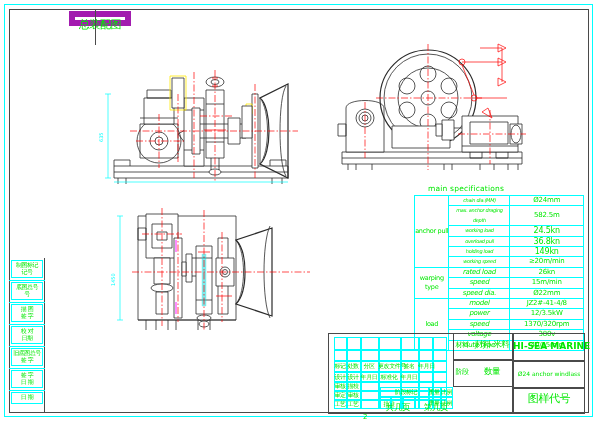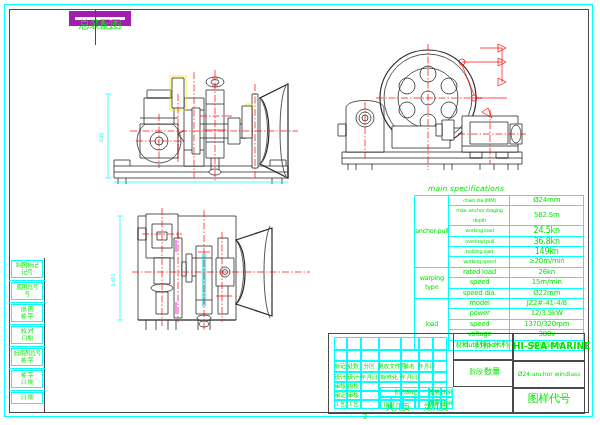--- a/index.html
+++ b/index.html
@@ -40,25 +40,25 @@
   .ctr2{stroke:#ff0000;stroke-width:0.7;fill:none;}
   .dim{stroke:#00ffff;stroke-width:0.7;fill:none;}
   .yel{stroke:#ffe800;stroke-width:0.8;fill:none;}
   .mag{stroke:#ff00ff;stroke-width:0.9;fill:none;}
   .cyf{fill:#00d8d8;stroke:#00d8d8;stroke-width:0.5;}
   .dimtxt{fill:#00ffff;font-size:5px;font-family:"DejaVu Sans",sans-serif;}
 
   
   .spec{position:absolute;left:414px;top:195px;width:170px;border-collapse:collapse;}
   .spec-title{position:absolute;left:428px;top:184px;color:#00e800;
-     font-size:7.5px;letter-spacing:0.2px;white-space:nowrap;font-style:italic;}
+     font-size:7.5px;letter-spacing:0.2px;white-space:nowrap;}
   .spec td{border:0.8px solid #00ffff;color:#00e800;padding:0;height:9.4px;
      line-height:9.4px;text-align:center;vertical-align:middle;}
   .c-grp{width:34px;font-size:6.5px;letter-spacing:-0.3px;}
-  .c-par{width:62px;font-size:5px;letter-spacing:-0.3px;}
+  .c-par{width:62px;font-size:5px;letter-spacing:-0.3px;font-style:italic;}
   .c-val{width:74px;font-size:7px;letter-spacing:-0.2px;}
   .big{font-size:8px;}
   .med{font-size:7px;}
 
   
   .tb{position:absolute;left:328px;top:333px;width:257px;height:81px;}
   .tb .bx{position:absolute;box-sizing:border-box;border:0.8px solid #00ffff;}
   .tb .gbx{position:absolute;box-sizing:border-box;border:1px solid #4a4a4a;}
   .tb t{display:block;color:#00e800;white-space:nowrap;text-align:center;
      font-style:normal;letter-spacing:-0.4px;}
@@ -400,21 +400,21 @@
 
     <t class="t6" style="position:absolute;left:6px;top:57px;width:12px;">审定</t>
     <t class="t6" style="position:absolute;left:18px;top:57px;width:14px;">审核</t>
 
     <t class="t6" style="position:absolute;left:6px;top:66px;width:12px;">工艺</t>
     <t class="t6" style="position:absolute;left:18px;top:66px;width:14px;">工艺</t>
     <t class="t6" style="position:absolute;left:50px;top:66px;width:22px;">批准</t>
 
     <t class="t7" style="position:absolute;left:125px;top:7px;width:18px;">材料</t>
     <t class="t8" style="position:absolute;left:143px;top:5px;width:42px;">材料 米料</t>
-    <t class="t7" style="position:absolute;left:125px;top:34px;width:18px;margin-left:14px;">阶段</t>
+    <t class="t7" style="position:absolute;left:125px;top:34px;width:18px;">阶段</t>
     <t class="t8" style="position:absolute;left:143px;top:32px;width:42px;">数量</t>
 
     <div class="bx" style="left:52px;top:54px;width:73px;height:10px;"></div>
     <div class="bx" style="left:52px;top:64px;width:73px;height:12px;"></div>
     <div class="bx" style="left:100px;top:54px;width:0;height:22px;"></div>
     <div class="bx" style="left:112px;top:54px;width:0;height:22px;"></div>
     <div class="bx" style="left:62px;top:64px;width:0;height:12px;"></div>
     <div class="bx" style="left:74px;top:64px;width:0;height:12px;"></div>
     <div class="bx" style="left:86px;top:64px;width:0;height:12px;"></div>
 

